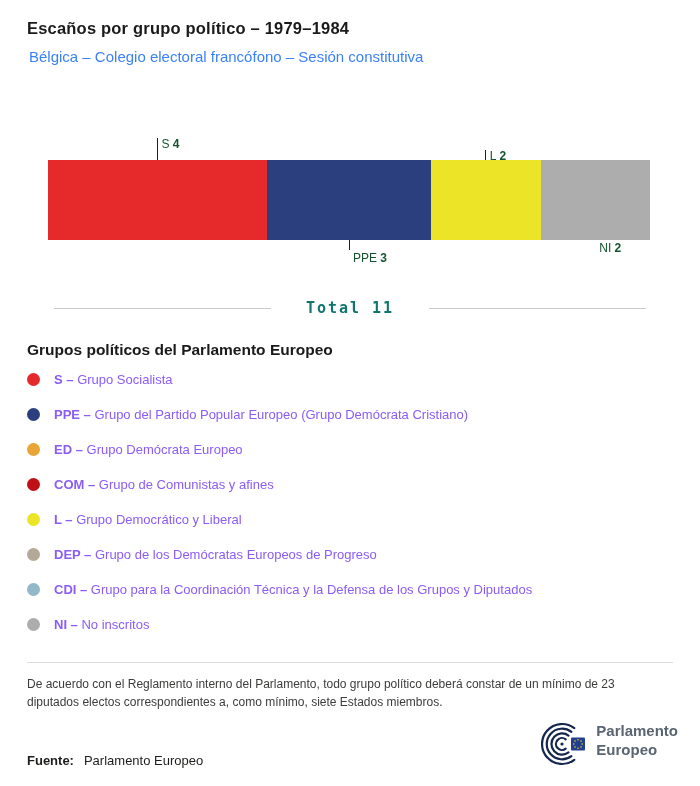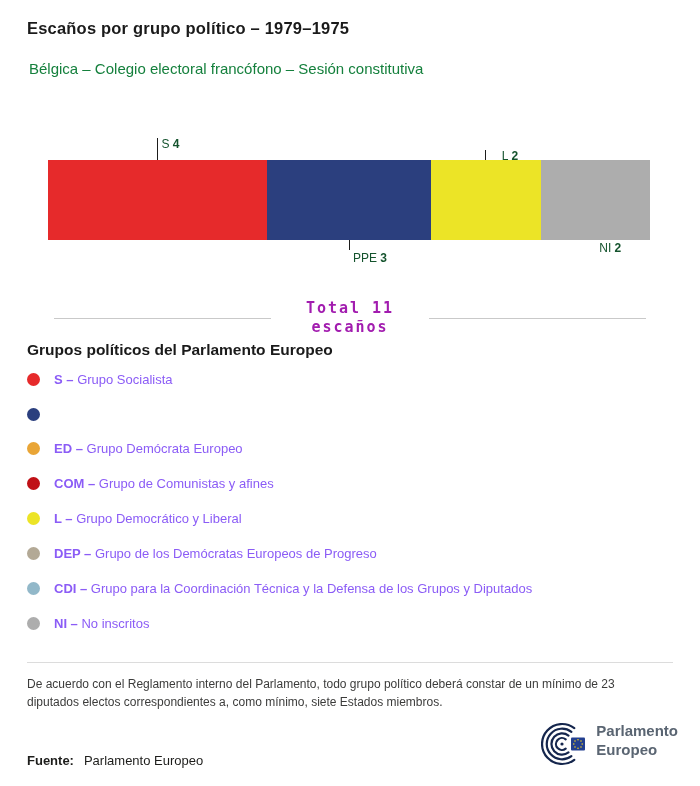--- a/index.html
+++ b/index.html
@@ -1,33 +1,33 @@
 <!DOCTYPE html>
 <html><head>
 <meta charset="utf-8">
 <style>
   * { margin:0; padding:0; box-sizing:border-box; }
   html,body { background:#ffffff; }
   body { font-family:"Liberation Sans", sans-serif; color:#1d1d1b; }
   .page { position:relative; width:700px; height:786px; background:#ffffff; overflow:hidden; }
 
   .title { position:absolute; left:27px; top:19px; font-size:16.5px; font-weight:bold; letter-spacing:.2px; color:#1a1a1a; }
-  .subtitle { position:absolute; left:29px; top:60px; font-size:15px; font-weight:normal; color:#15803d; }
+  .subtitle { position:absolute; left:29px; top:48px; font-size:15px; font-weight:normal; color:#3b82f6; }
 
   .chart { position:absolute; left:48px; top:160px; width:602px; height:80px; }
   .bar { display:flex; width:100%; height:100%; }
   .seg { height:100%; }
   .tick { position:absolute; width:1px; background:#1d1d1b; }
   .bar-label { position:absolute; font-size:12px; line-height:13px; white-space:nowrap; color:#14532d; }
   .bar-label .code { font-weight:normal; }
   .bar-label b { font-weight:bold; }
 
   .total-row { position:absolute; left:54px; top:299px; width:592px; display:flex; align-items:center; }
   .total-line { flex:1; height:1px; background:#c9c9c9; }
-  .total-text { width:158px; text-align:center; font-family:"DejaVu Sans Mono", monospace; font-weight:bold; font-size:15px; line-height:19px; letter-spacing:2px; color:#a21caf; }
+  .total-text { width:158px; text-align:center; font-family:"DejaVu Sans Mono", monospace; font-weight:bold; font-size:15px; line-height:19px; letter-spacing:2px; color:#0f766e; }
 
   .legend-heading { position:absolute; left:27px; top:341px; font-size:15.5px; font-weight:bold; color:#1a1a1a; }
   .legend { position:absolute; left:27px; top:373px; width:660px; }
   .legend-row { display:flex; align-items:flex-start; margin-bottom:21px; font-size:13px; line-height:14px; color:#8b5cf6; }
   .dot { width:13px; height:13px; border-radius:50%; flex:0 0 13px; margin-right:14px; }
   .legend-text b { font-weight:bold; }
 
   .rule { position:absolute; left:27px; top:662px; width:646px; height:1px; background:#dcdcdc; }
   .footnote { position:absolute; left:27px; top:675px; width:624px; font-size:12px; line-height:18px; color:#3c3c3b; }
 
@@ -36,56 +36,56 @@
   .source span { margin-left:10px; }
 
   .logo { position:absolute; right:22px; top:721px; display:flex; gap:9px; }
   .logo-text { font-size:15px; font-weight:bold; color:#5a6572; line-height:19px; }
 </style>
 </head>
 <body>
 
 <div class="page">
 
-  <h1 class="title">Escaños por grupo político – 1979–1975</h1>
+  <h1 class="title">Escaños por grupo político – 1979–1984</h1>
   <h2 class="subtitle">Bélgica – Colegio electoral francófono – Sesión constitutiva</h2>
 
   <div class="chart">
     <div class="bar">
         <div class="seg" style="width: 36.3636%; background: rgb(230, 42, 43);"></div>
         <div class="seg" style="width: 27.2727%; background: rgb(43, 63, 126);"></div>
         <div class="seg" style="width: 18.1818%; background: rgb(236, 228, 38);"></div>
         <div class="seg" style="width: 18.1818%; background: rgb(173, 173, 173);"></div>
       </div>
   <div class="tick" style="left: calc(18.1818% - 0.5px); height: 22px; top: -22px;"></div>
       <div class="bar-label" style="left: calc(18.1818% + 4px); top: -22px;"><span class="code">S </span><b>4</b></div>
       <div class="tick" style="left: calc(50% - 0.5px); height: 10px; top: 80px;"></div>
       <div class="bar-label" style="left: calc(50% + 4px); top: 92px;"><span class="code">PPE </span><b>3</b></div>
       <div class="tick" style="left: calc(72.7273% - 0.5px); height: 10px; top: -10px;"></div>
-      <div class="bar-label" style="left: calc(72.7273% + 4px); top: -10px; margin-left: 12px;"><span class="code">L </span><b>2</b></div>
+      <div class="bar-label" style="left: calc(72.7273% + 4px); top: -10px;"><span class="code">L </span><b>2</b></div>
       <div class="bar-label" style="left: calc(90.9091% + 4px); top: 82px;"><span class="code">NI </span><b>2</b></div>
     </div>
 
   <div class="total-row">
     <div class="total-line"></div>
     <div class="total-text">
       <div>Total 11</div>
-      <div>escaños</div>
     </div>
     <div class="total-line"></div>
   </div>
 
   <div class="legend-heading">Grupos políticos del Parlamento Europeo</div>
   <div class="legend">
       <div class="legend-row">
         <span class="dot" style="background: rgb(230, 42, 43);"></span>
         <span class="legend-text"><b>S – </b>Grupo Socialista</span>
       </div>
       <div class="legend-row">
         <span class="dot" style="background: rgb(43, 63, 126);"></span>
+        <span class="legend-text"><b>PPE – </b>Grupo del Partido Popular Europeo (Grupo Demócrata Cristiano)</span>
       </div>
       <div class="legend-row">
         <span class="dot" style="background: rgb(233, 165, 54);"></span>
         <span class="legend-text"><b>ED – </b>Grupo Demócrata Europeo</span>
       </div>
       <div class="legend-row">
         <span class="dot" style="background: rgb(192, 16, 22);"></span>
         <span class="legend-text"><b>COM – </b>Grupo de Comunistas y afines</span>
       </div>
       <div class="legend-row">

